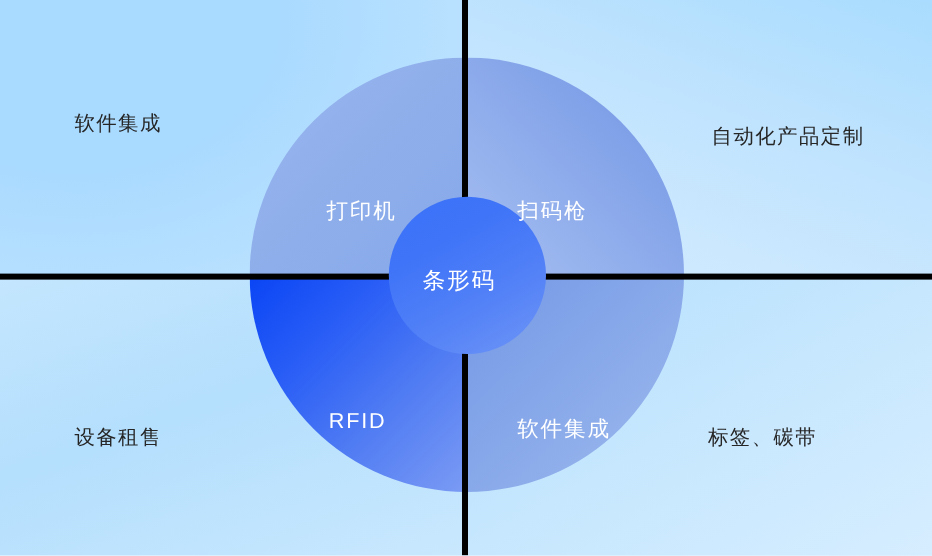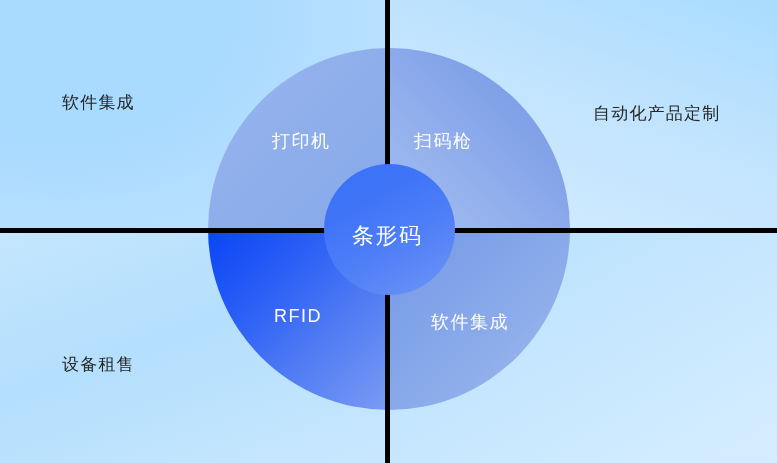--- a/index.html
+++ b/index.html
@@ -95,38 +95,39 @@
     font-size: 17px;
     color: #262626;
     letter-spacing: 1.2px;
     line-height: 1;
   }
   .lbl-seg {
     font-size: 18px;
     color: #ffffff;
     letter-spacing: 1.5px;
     line-height: 1;
+    margin-top: 35px;
   }
   .lbl-core {
-    font-size: 22px;
+    font-size: 19px;
     color: #ffffff;
     letter-spacing: 1.5px;
     line-height: 1;
     z-index: 9;
   }
 
   
   #lbl-software-integration   { left: 62px;  top: 94px; }
   #lbl-automation-custom      { left: 593px; top: 105px; }
   #lbl-device-integration     { left: 62px;  top: 356px; }
   #lbl-labels-ribbons         { left: 590px; top: 356px; }
 
   
   #lbl-printer                { left: 272px; top: 132px; }
-  #lbl-scanner                { left: 414px; top: 132px; }
+  #lbl-scanner                { left: 431px; top: 132px; }
   #lbl-rfid                   { left: 274px; top: 307px; }
   #lbl-equipment-rental       { left: 431px; top: 313px; }
 
   
   #lbl-barcode                { left: 352px; top: 225px; }
 </style>
 </head>
 <body>
 
 <div id="stage">
@@ -151,14 +152,15 @@
   <div id="lbl-barcode" class="lbl lbl-core">条形码</div>
 
   <div id="lbl-printer" class="lbl lbl-seg">打印机</div>
   <div id="lbl-scanner" class="lbl lbl-seg">扫码枪</div>
   <div id="lbl-rfid" class="lbl lbl-seg">RFID</div>
   <div id="lbl-equipment-rental" class="lbl lbl-seg">软件集成</div>
 
   <div id="lbl-software-integration" class="lbl lbl-outer">软件集成</div>
   <div id="lbl-automation-custom" class="lbl lbl-outer">自动化产品定制</div>
   <div id="lbl-device-integration" class="lbl lbl-outer">设备租售</div>
+  <div id="lbl-labels-ribbons" class="lbl lbl-outer">标签、碳带</div>
 
 </div>
 
 </body></html>

